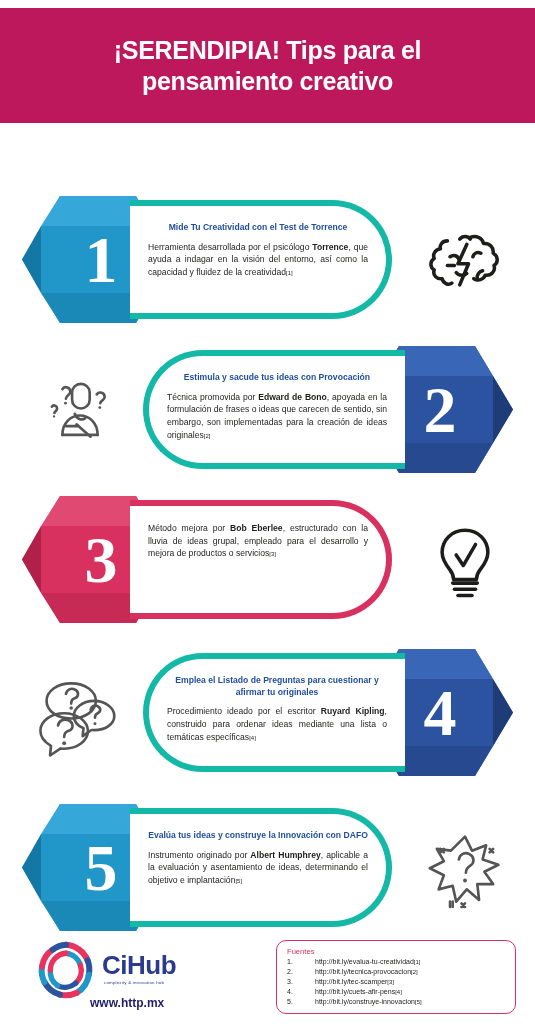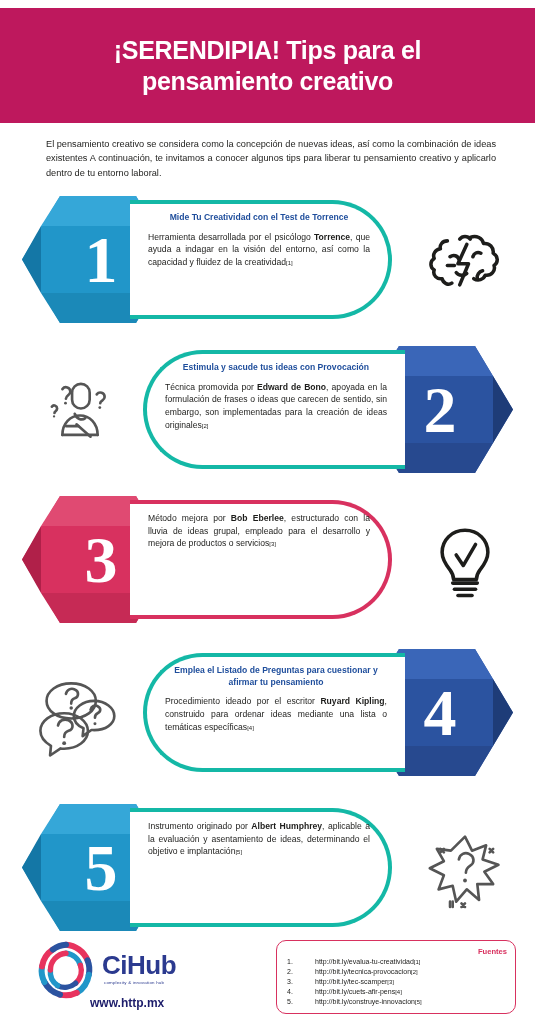--- a/index.html
+++ b/index.html
@@ -86,23 +86,23 @@
     line-height: 1;
     padding-left: 6px;
   }
 
   
   .card {
     position: absolute;
     top: 8px;
     width: 262px;
     height: 119px;
-    border: 4px solid #14b8a6;
+    border: 6px solid #14b8a6;
     background: #ffffff;
-    padding: 8px 18px 6px 18px;
+    padding: 16px 18px 6px 18px;
   }
   .card-l { left: 130px;  border-radius: 0 60px 60px 0; border-left: none; }
   .card-r { right: 130px; border-radius: 60px 0 0 60px; border-right: none; }
   .card-pink { border-color: #d8315f; }
 
   .card-title {
     font-size: 8.6px;
     font-weight: bold;
     line-height: 1.35;
     text-align: center;
@@ -175,38 +175,36 @@
     width: 240px;
     height: 74px;
     border: 1px solid #d8315f;
     border-radius: 10px;
     padding: 6px 8px 6px 10px;
     background: #ffffff;
   }
   .sources-title {
     color: #d8315f;
     font-size: 7.6px;
-    font-weight: bold;
+    font-weight: normal;
     margin-bottom: 1px;
-    text-align: right;
   }
   .src-row { display: flex; font-size: 7px; line-height: 1.42; color: #1d1d1b; }
   .src-num { width: 28px; }
   .src-url { flex: 1; }
 </style>
 </head>
 <body>
 
 <div class="page">
 
   <div class="header">
     <div class="header-title">¡SERENDIPIA! Tips para el pensamiento creativo</div>
   </div>
 
-  <div class="intro">El pensamiento creativo se considera como la concepción de nuevas ideas, así como la combinación de ideas existentes A continuación, te invitamos a conocer algunos tips para liberar tu pensamiento creativo y aplicarlo dentro de tu entorno laboral.</div>
 
   <div class="tip tip-1">
     <div class="hex hex-left">
       <svg viewBox="0 0 152 131">
         <polygon points="38,2 114,2 152,65.5 114,129 38,129 0,65.5" fill="#2196c9"></polygon>
         <polygon points="38,2 114,2 132,32 19,32" fill="#35a7d8"></polygon>
         <polygon points="0,65.5 19,32 19,99" fill="#1477a6"></polygon>
         <polygon points="19,99 38,129 114,129 132,99" fill="#1b89b8"></polygon>
         <polygon points="132,32 152,65.5 132,99" fill="#1477a6"></polygon>
         <polygon points="19,32 132,32 132,99 19,99" fill="#2196c9"></polygon>
@@ -304,21 +302,21 @@
         <polygon points="38,2 114,2 152,65.5 114,129 38,129 0,65.5" fill="#2b53a0"></polygon>
         <polygon points="38,2 114,2 132,32 19,32" fill="#3a66b8"></polygon>
         <polygon points="0,65.5 19,32 19,99" fill="#1e3c78"></polygon>
         <polygon points="19,99 38,129 114,129 132,99" fill="#27498f"></polygon>
         <polygon points="132,32 152,65.5 132,99" fill="#1e3c78"></polygon>
         <polygon points="19,32 132,32 132,99 19,99" fill="#2b53a0"></polygon>
       </svg>
       <div class="hex-num">4</div>
     </div>
     <div class="card card-r">
-      <div class="card-title">Emplea el Listado de Preguntas para cuestionar y afirmar tu pensamiento</div>
+      <div class="card-title">Emplea el Listado de Preguntas para cuestionar y afirmar tu originales</div>
       <div class="card-body">
         <span>Procedimiento ideado por el escritor </span><b>Ruyard Kipling</b><span>, construido para ordenar ideas mediante una lista o temáticas específicas</span><span class="ref">[4]</span>
       </div>
     </div>
     <div class="tip-icon icon-left">
       <svg viewBox="0 0 100 100" fill="none" stroke="#555" stroke-width="3" stroke-linecap="round" stroke-linejoin="round">
         <path d="M40 14c-16 0-28 9-28 20s12 20 28 20c16 0 28-9 28-20S56 14 40 14z"></path>
         <path d="M34 26c1-5 6-7 10-5 5 2 5 8 0 10-3 1-4 3-4 6"></path>
         <circle cx="40" cy="42" r="2" fill="#555" stroke="none"></circle>
         <path d="M72 38c-13 0-23 8-23 17 0 6 4 11 11 14l-1 9 10-7c1 0 2 .2 3 .2 13 0 23-7 23-16S85 38 72 38z" transform="translate(-6,-4)"></path>
@@ -337,20 +335,21 @@
         <polygon points="38,2 114,2 152,65.5 114,129 38,129 0,65.5" fill="#2196c9"></polygon>
         <polygon points="38,2 114,2 132,32 19,32" fill="#35a7d8"></polygon>
         <polygon points="0,65.5 19,32 19,99" fill="#1477a6"></polygon>
         <polygon points="19,99 38,129 114,129 132,99" fill="#1b89b8"></polygon>
         <polygon points="132,32 152,65.5 132,99" fill="#1477a6"></polygon>
         <polygon points="19,32 132,32 132,99 19,99" fill="#2196c9"></polygon>
       </svg>
       <div class="hex-num">5</div>
     </div>
     <div class="card card-l">
+      <div class="card-title">Evalúa tus ideas y construye la Innovación con DAFO</div>
       <div class="card-body">
         <span>Instrumento originado por </span><b>Albert Humphrey</b><span>, aplicable a la evaluación y asentamiento de ideas, determinando el objetivo e implantación</span><span class="ref">[5]</span>
       </div>
     </div>
     <div class="tip-icon icon-right">
       <svg viewBox="0 0 100 100" fill="none" stroke="#555" stroke-width="3" stroke-linecap="round" stroke-linejoin="round">
         <path d="M50 12 L58 28 L74 22 L70 38 L88 44 L72 52 L82 66 L64 66 L66 84 L52 72 L40 86 L36 68 L20 72 L26 56 L10 48 L26 40 L18 26 L34 28 Z"></path>
         <path d="M43 38c1-6 7-9 12-6 6 3 6 10 1 13 -3 2-5 4-5 8"></path>
         <circle cx="50" cy="62" r="2.2" fill="#555" stroke="none"></circle>
         <path d="M22 26 L26 30 M26 26 L22 30"></path>

